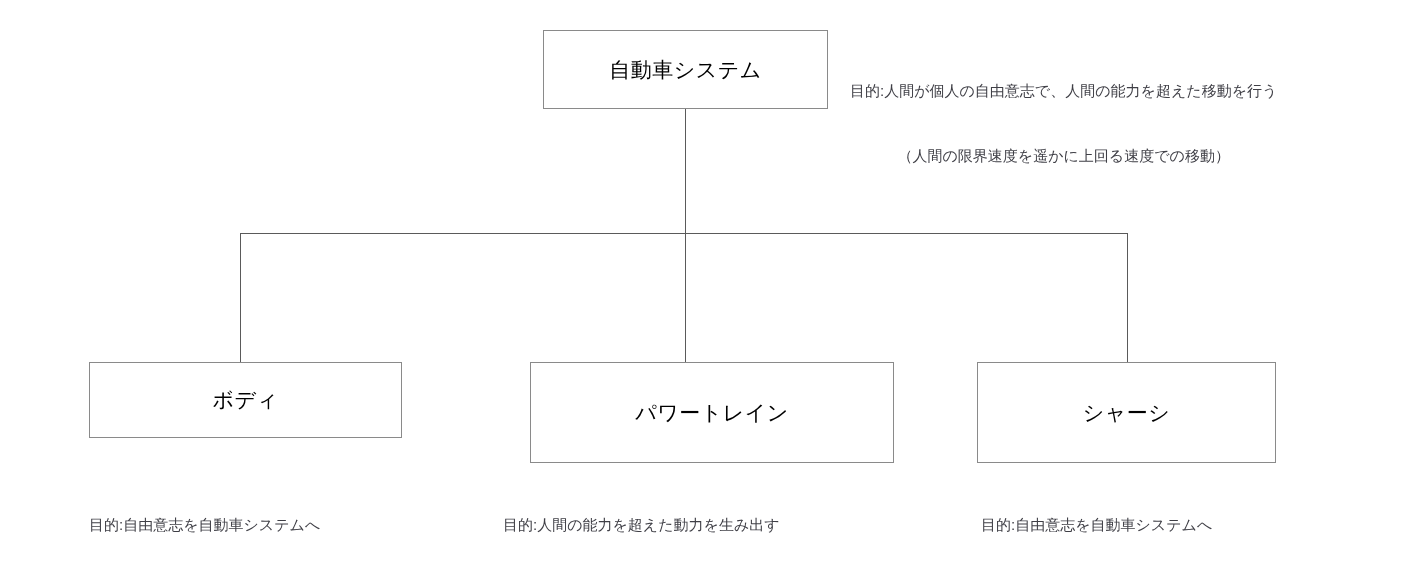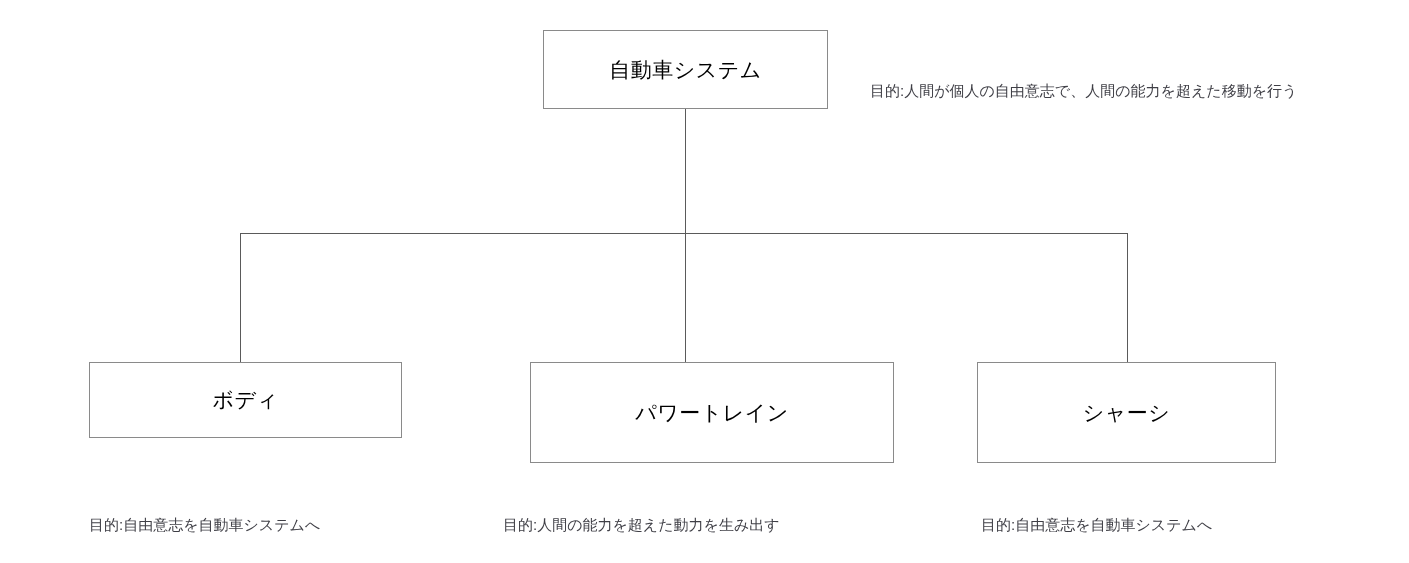--- a/index.html
+++ b/index.html
@@ -64,21 +64,20 @@
     line-height: 1.45;
     color: #3f3f46;
     white-space: pre;
   }
   .annotation .ann-line { display: block; }
 
   #annotation-root {
     left: 850px;
     top: 36px;
     text-align: center;
-    margin-left: 20px;
   }
   #caption-body {
     left: 89px;
     top: 470px;
     text-align: left;
   }
   #caption-powertrain {
     left: 503px;
     top: 470px;
     text-align: left;
@@ -99,20 +98,21 @@
   <div class="line line-v" id="edge-left-down" style="background: rgb(90, 90, 90);"></div>
   <div class="line line-v" id="edge-center-down" style="background: rgb(90, 90, 90);"></div>
   <div class="line line-v" id="edge-right-down" style="background: rgb(90, 90, 90);"></div>
 
   <div class="node" id="node-root" style="border-color: rgb(138, 138, 138); background: rgb(255, 255, 255);">
     <span class="node-label" style="color: rgb(0, 0, 0);">自動車システム</span>
   </div>
 
   <div class="annotation" id="annotation-root" style="color: rgb(63, 63, 70);">
     <span class="ann-line">目的:人間が個人の自由意志で、人間の能力を超えた移動を行う</span>
+    <span class="ann-line">（人間の限界速度を遥かに上回る速度での移動）</span>
   </div>
 
   <div class="node" id="node-body" style="border-color: rgb(138, 138, 138); background: rgb(255, 255, 255);">
     <span class="node-label" style="color: rgb(0, 0, 0);">ボディ</span>
   </div>
 
   <div class="annotation" id="caption-body" style="color: rgb(63, 63, 70);">
     <span class="ann-line">目的:自由意志を自動車システムへ</span>
     
   </div>

